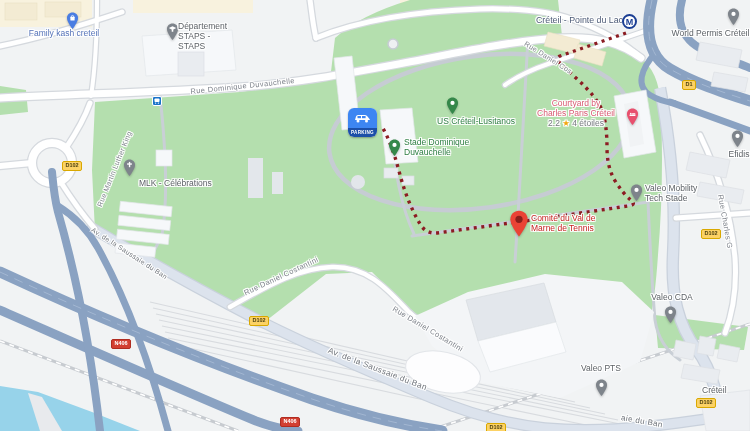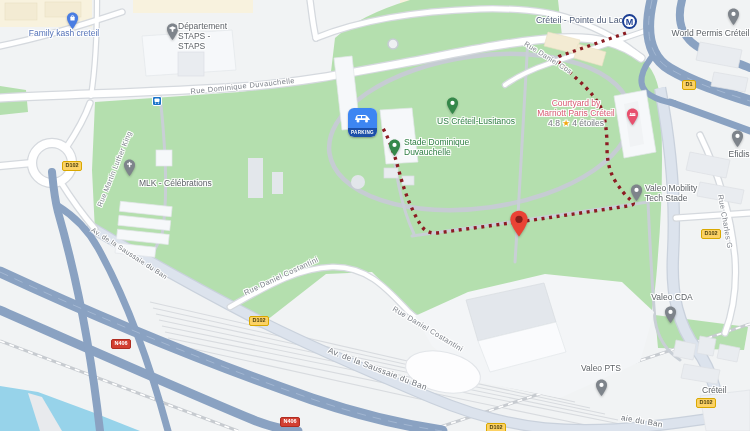--- a/index.html
+++ b/index.html
@@ -308,26 +308,27 @@
 </svg>
 
 <div class="lbl blue-lbl" style="left:14px;top:29px;width:100px;text-align:center">Family kash creteil</div>
 <div class="lbl" style="left:178px;top:22px;width:62px">Département STAPS - STAPS</div>
 <div class="lbl" style="left:668px;top:29px;width:85px;text-align:center">World Permis Créteil</div>
 <div class="lbl nowrap" style="left:139px;top:179px">MLK - Célébrations</div>
 <div class="lbl green-lbl nowrap" style="left:426px;top:117px;width:100px;text-align:center">US Créteil-Lusitanos</div>
 <div class="lbl green-lbl" style="left:404px;top:138px;width:66px">Stade Dominique Duvauchelle</div>
 <div class="lbl pink-lbl" style="left:530px;top:99px;width:92px;text-align:center">
   <div>Courtyard by</div>
-  <div>Marriott Paris Créteil</div>
+  <div>Charles Paris Créteil</div>
   <div class="rating">
-    <span class="num">4.8</span>
+    <span class="num">2.2</span>
     <span class="star">★</span>
     <span class="rev">4 étoiles</span>
   </div>
 </div>
 <div class="lbl nowrap" style="left:722px;top:150px;width:34px;text-align:center">Efidis</div>
 <div class="lbl" style="left:645px;top:184px;width:58px">Valeo Mobility Tech Stade</div>
+<div class="lbl red-lbl" style="left:531px;top:214px;width:74px">Comité du Val de Marne de Tennis</div>
 <div class="lbl nowrap" style="left:644px;top:293px;width:56px;text-align:center">Valeo CDA</div>
 <div class="lbl nowrap" style="left:576px;top:364px;width:50px;text-align:center">Valeo PTS</div>
 <div class="lbl nowrap" style="left:702px;top:386px">Créteil</div>
 
 </div>
 
 </body></html>

